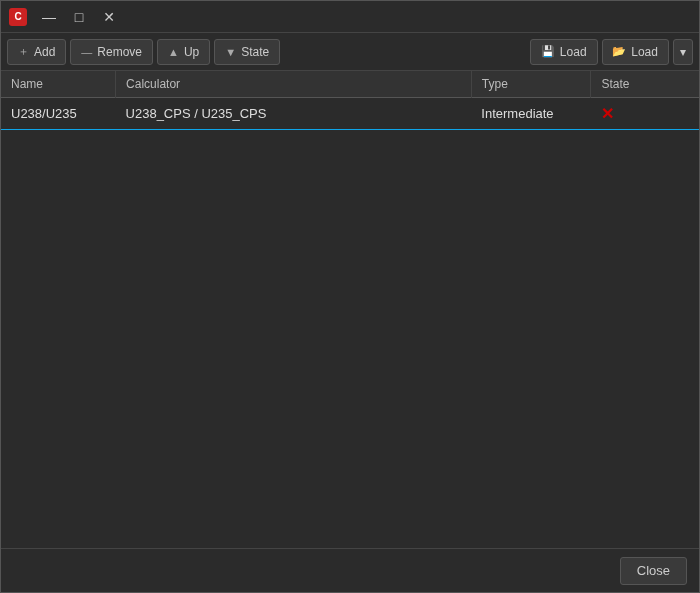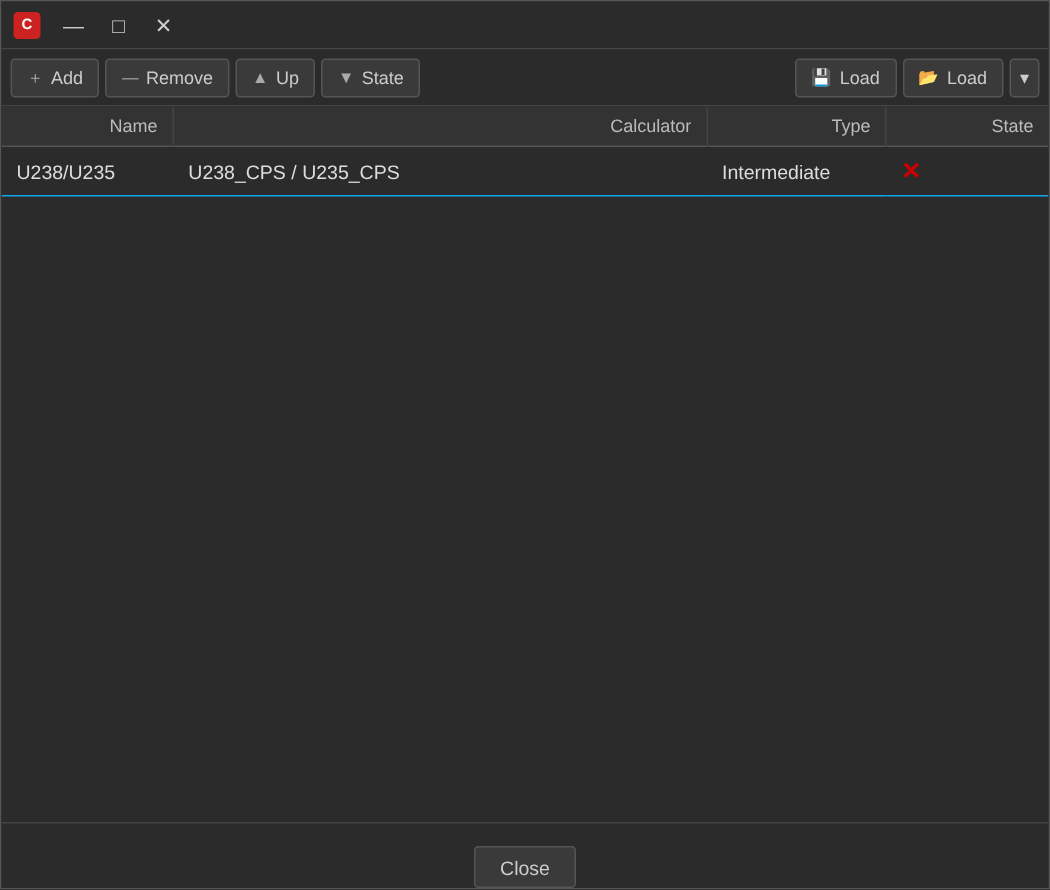--- a/index.html
+++ b/index.html
@@ -143,21 +143,21 @@
 
     .data-table thead tr {
       background: #333;
       border-bottom: 1px solid #555;
     }
 
     .data-table thead th {
       color: #bbb;
       font-weight: normal;
       padding: 6px 10px;
-      text-align: right;
+      text-align: left;
       border-right: 1px solid #444;
       font-size: 12px;
     }
 
     .data-table thead th:last-child {
       border-right: none;
     }
 
     .col-name { width: 115px; }
     .col-expression { width: 360px; }
@@ -184,21 +184,20 @@
     .footer {
       background: #2b2b2b;
       height: 44px;
       border-top: 1px solid #444;
       display: flex;
       align-items: center;
       justify-content: flex-end;
       padding: 0 12px;
       gap: 19px;
       flex-shrink: 0;
-      flex-direction: column;
     }
 
     .footer-btn {
       background: #3a3a3a;
       border: 1px solid #555;
       color: #ccc;
       font-size: 13px;
       height: 28px;
       padding: 0 16px;
       cursor: pointer;

